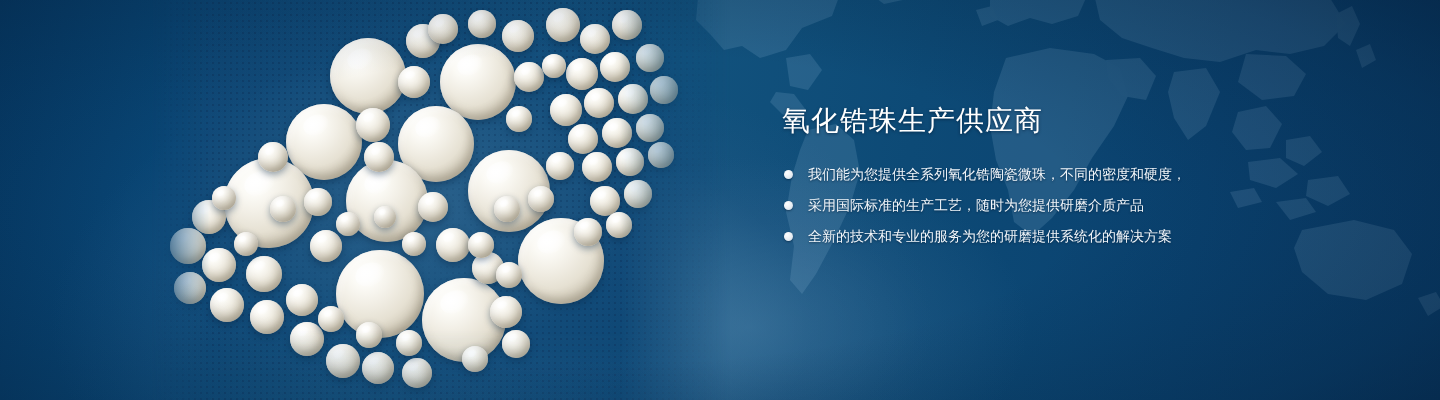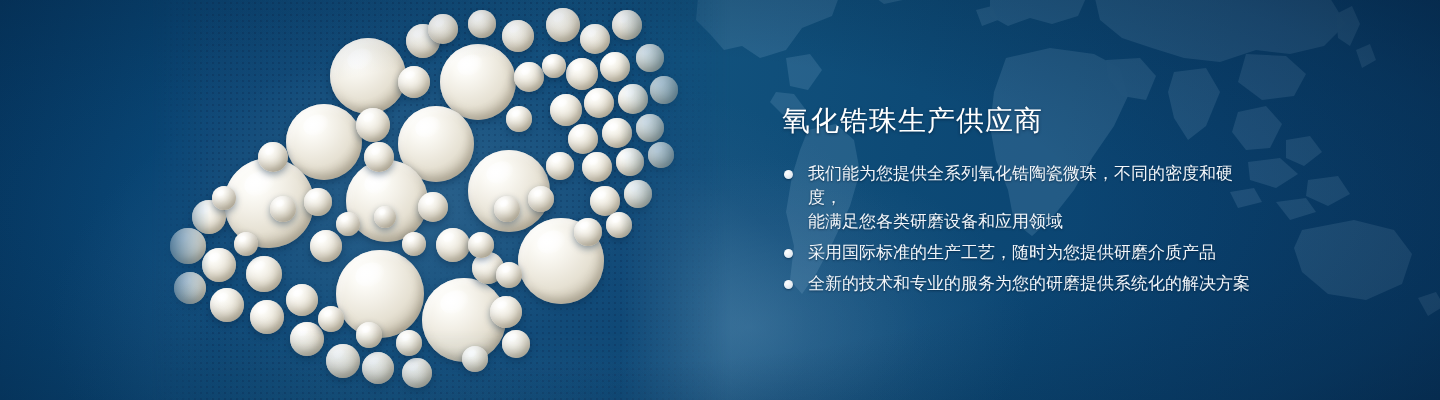--- a/index.html
+++ b/index.html
@@ -172,21 +172,21 @@
   }
   .bullets {
     list-style: none;
     margin: 0;
     padding: 0;
   }
   .bullet {
     position: relative;
     padding-left: 26px;
     margin-bottom: 7px;
-    font-size: 17px;
+    font-size: 14px;
     line-height: 24px;
     color: #f2f6fa;
     text-shadow: 0 1px 2px rgba(2,26,52,0.6);
   }
   .bullet:last-child { margin-bottom: 0; }
   .bullet-dot {
     position: absolute;
     left: 2px;
     top: 8px;
     width: 9px;
@@ -339,21 +339,20 @@
 
   <div class="bg-vignette"></div>
 
   <div class="content">
     <h1 class="headline">氧化锆珠生产供应商</h1>
     <ul class="bullets">
       <li class="bullet">
         <span class="bullet-dot"></span>
         <span class="bullet-text">
           <span>我们能为您提供全系列氧化锆陶瓷微珠，不同的密度和硬度，</span>
-          <span class="l2">能满足您各类研磨设备和应用领域</span>
         </span>
       </li>
       <li class="bullet">
         <span class="bullet-dot"></span>
         <span class="bullet-text">
           <span>采用国际标准的生产工艺，随时为您提供研磨介质产品</span>
         </span>
       </li>
       <li class="bullet">
         <span class="bullet-dot"></span>

